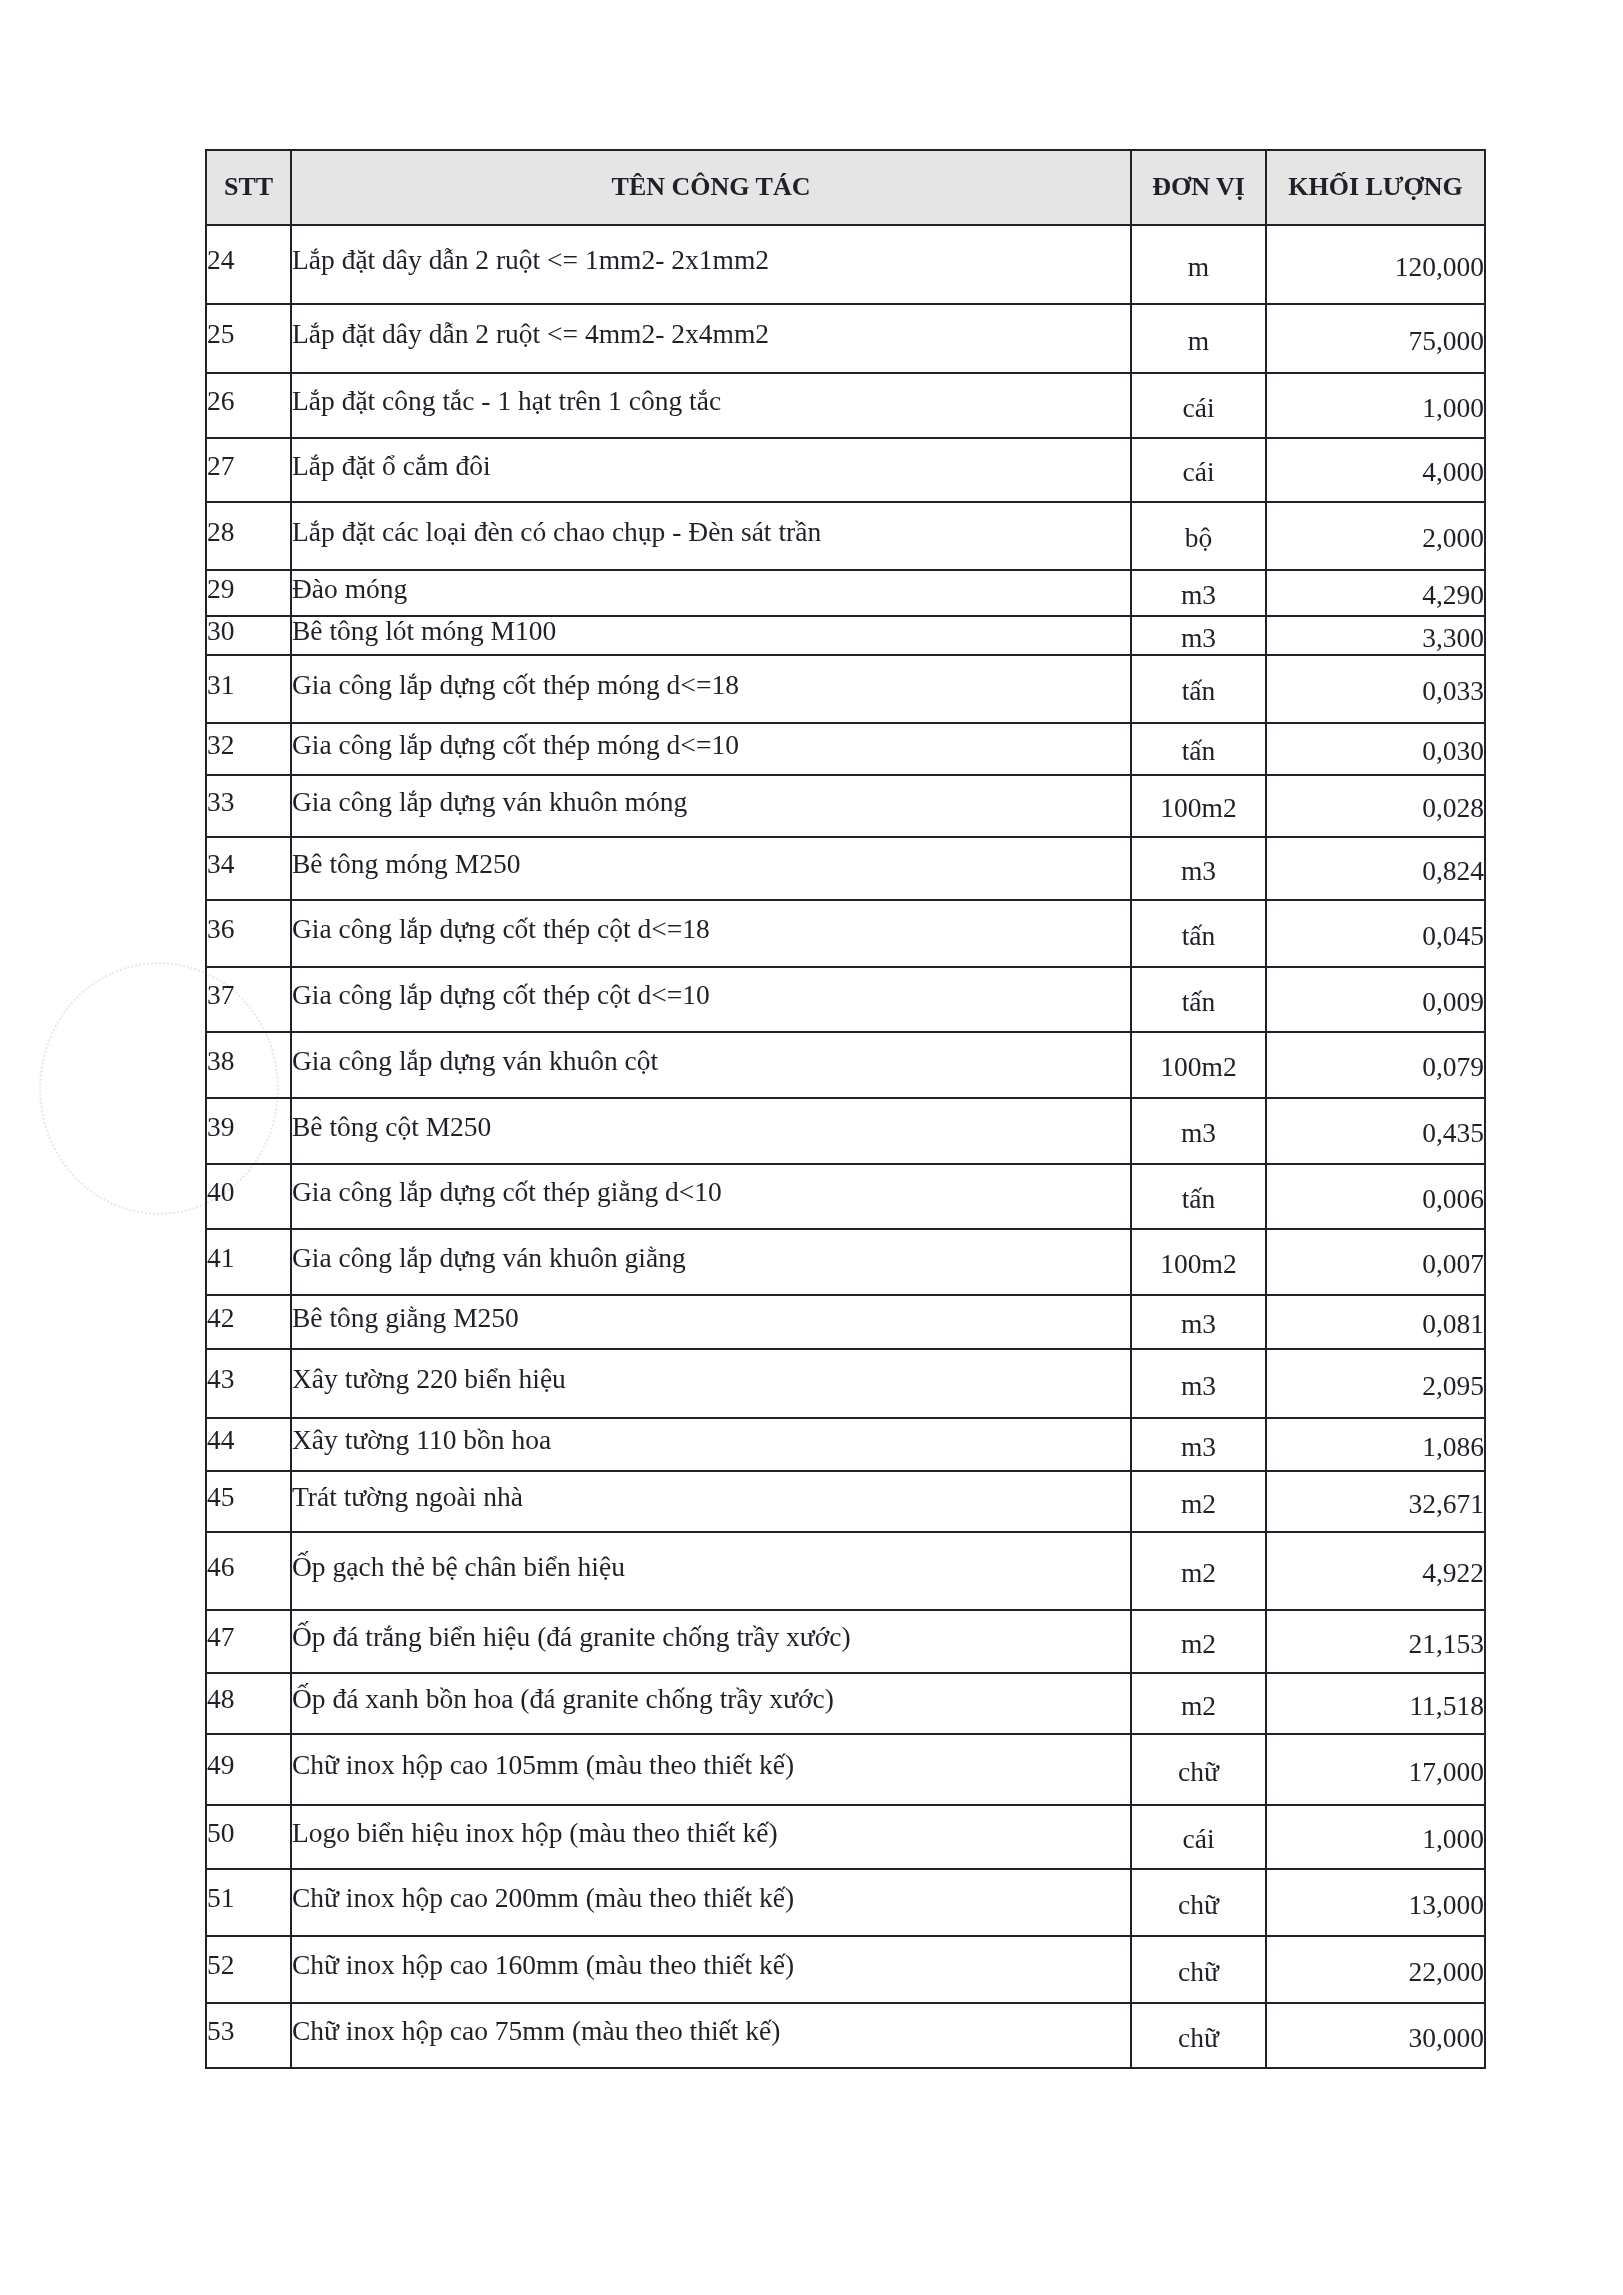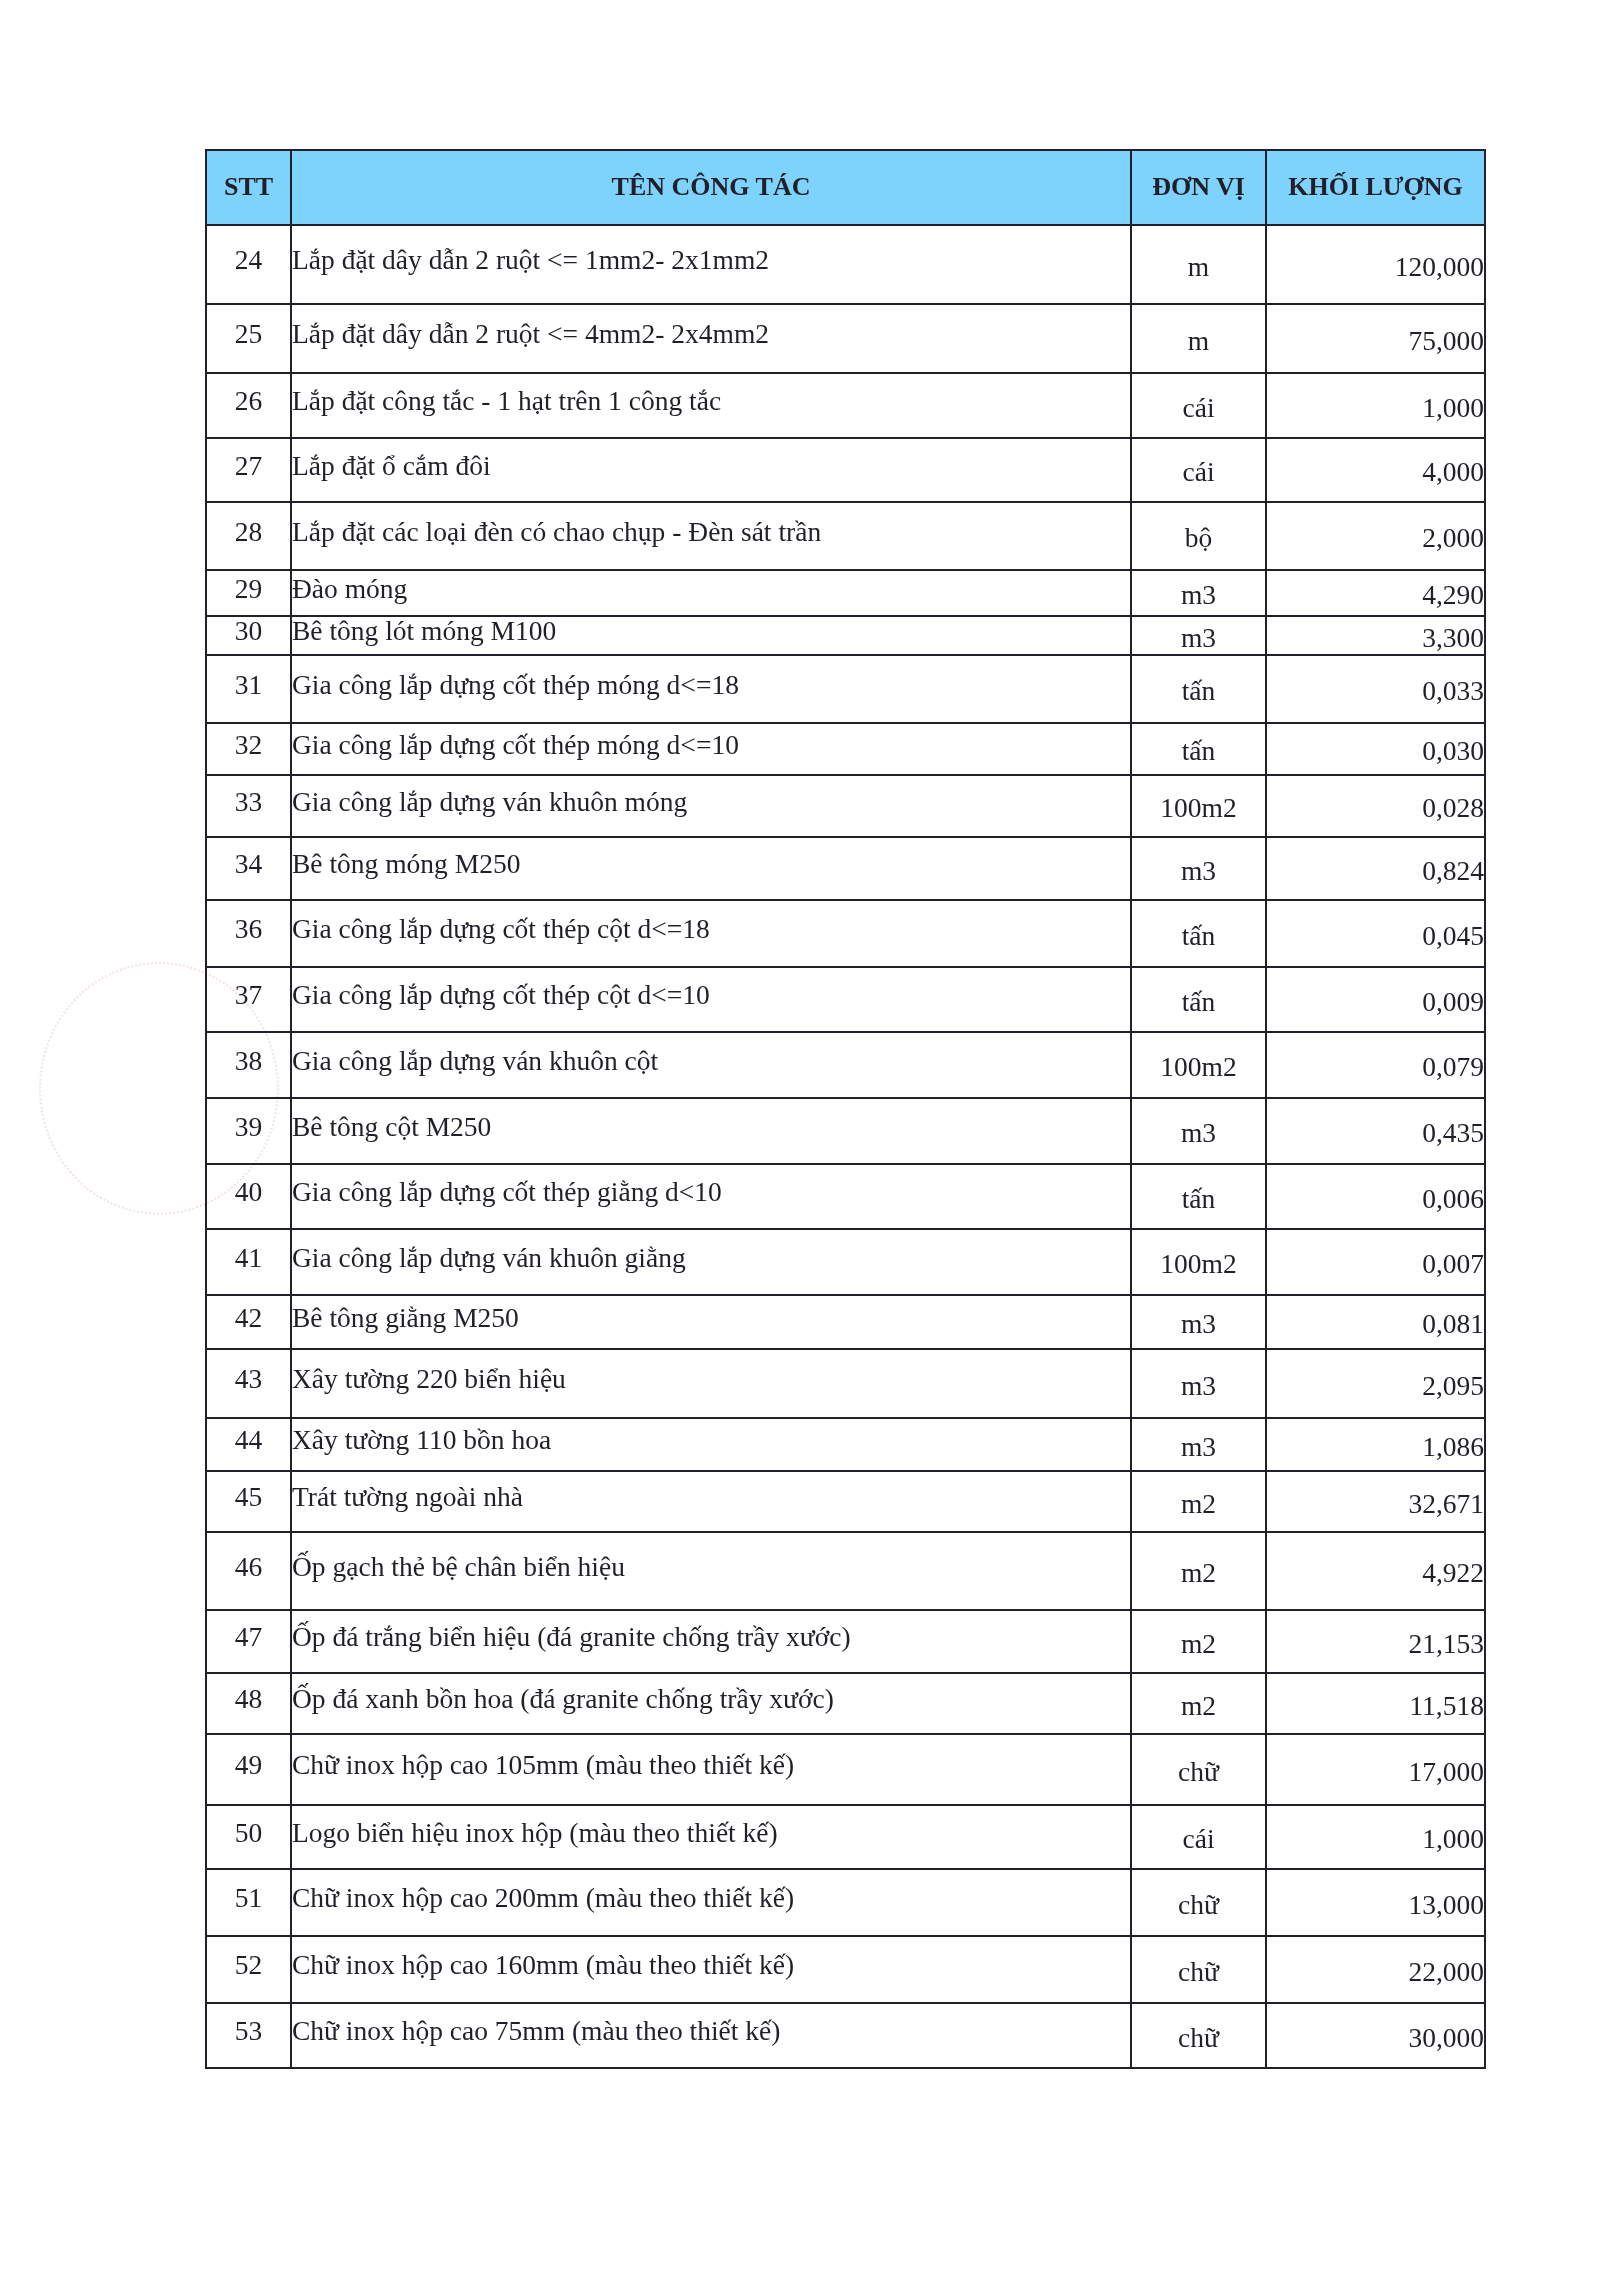--- a/index.html
+++ b/index.html
@@ -27,31 +27,31 @@
       table-layout: fixed;
     }
     table.qty th, table.qty td {
       border: 2px solid #231f2b;
       padding: 0;
       font-size: 27.5px;
       line-height: 1.1;
       vertical-align: middle;
     }
     table.qty th {
-      background: #7dd3fc;
+      background: #e5e5e5;
       font-weight: bold;
       font-size: 26px;
       text-align: center;
       height: 73px;
     }
     col.c-stt { width: 85px; }
     col.c-name { width: 840px; }
     col.c-unit { width: 135px; }
     col.c-qty { width: 219px; }
-    td.stt { text-align: center; }
+    td.stt { text-align: left; }
     td.name { text-align: left; padding-left: 14.4px; }
     td.unit { text-align: center; }
     td.qtyv { text-align: right; padding-right: 14.4px; }
     
     td.name span, td.stt span { position: relative; top: -3.9px; }
     td.unit span, td.qtyv span { position: relative; top: 2.6px; }
   </style>
 </head>
 <body>
 

